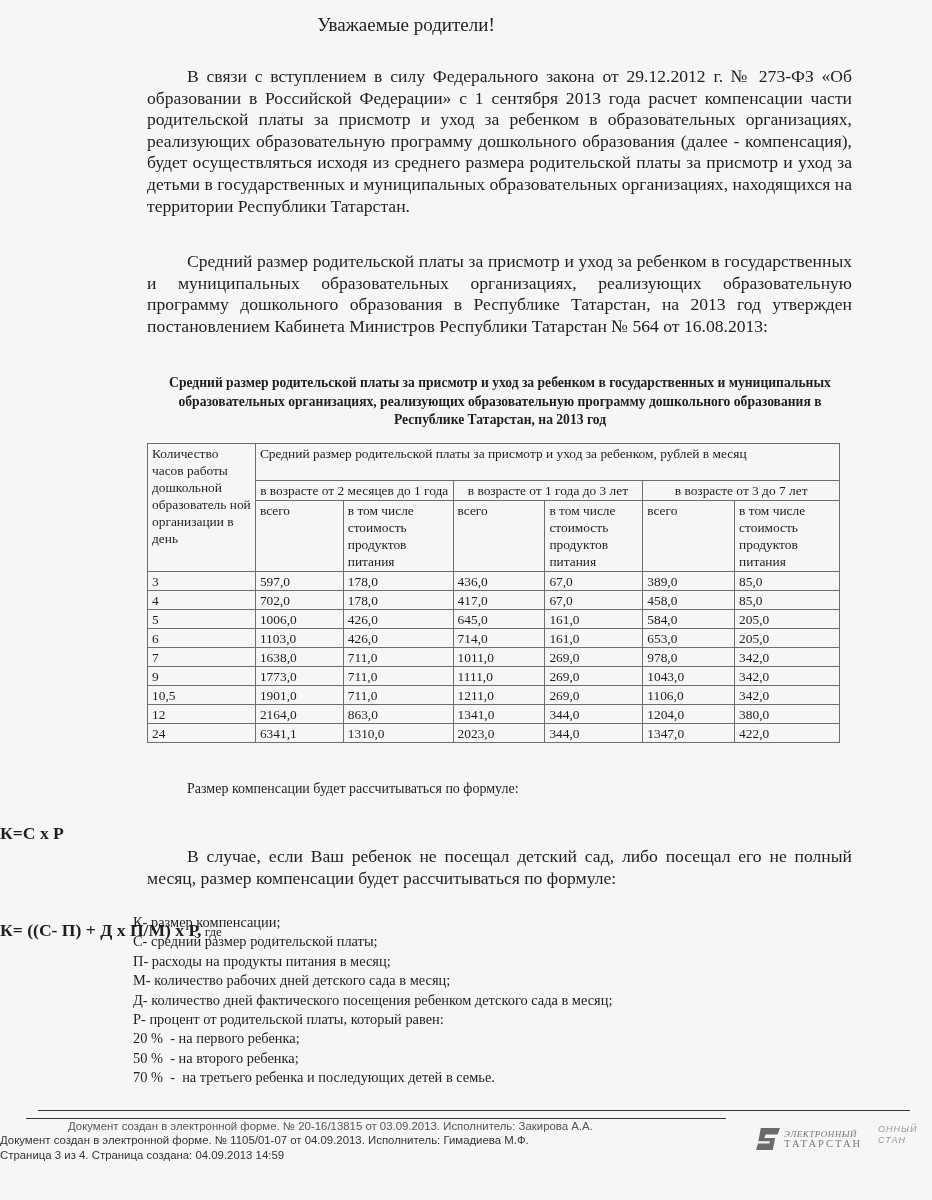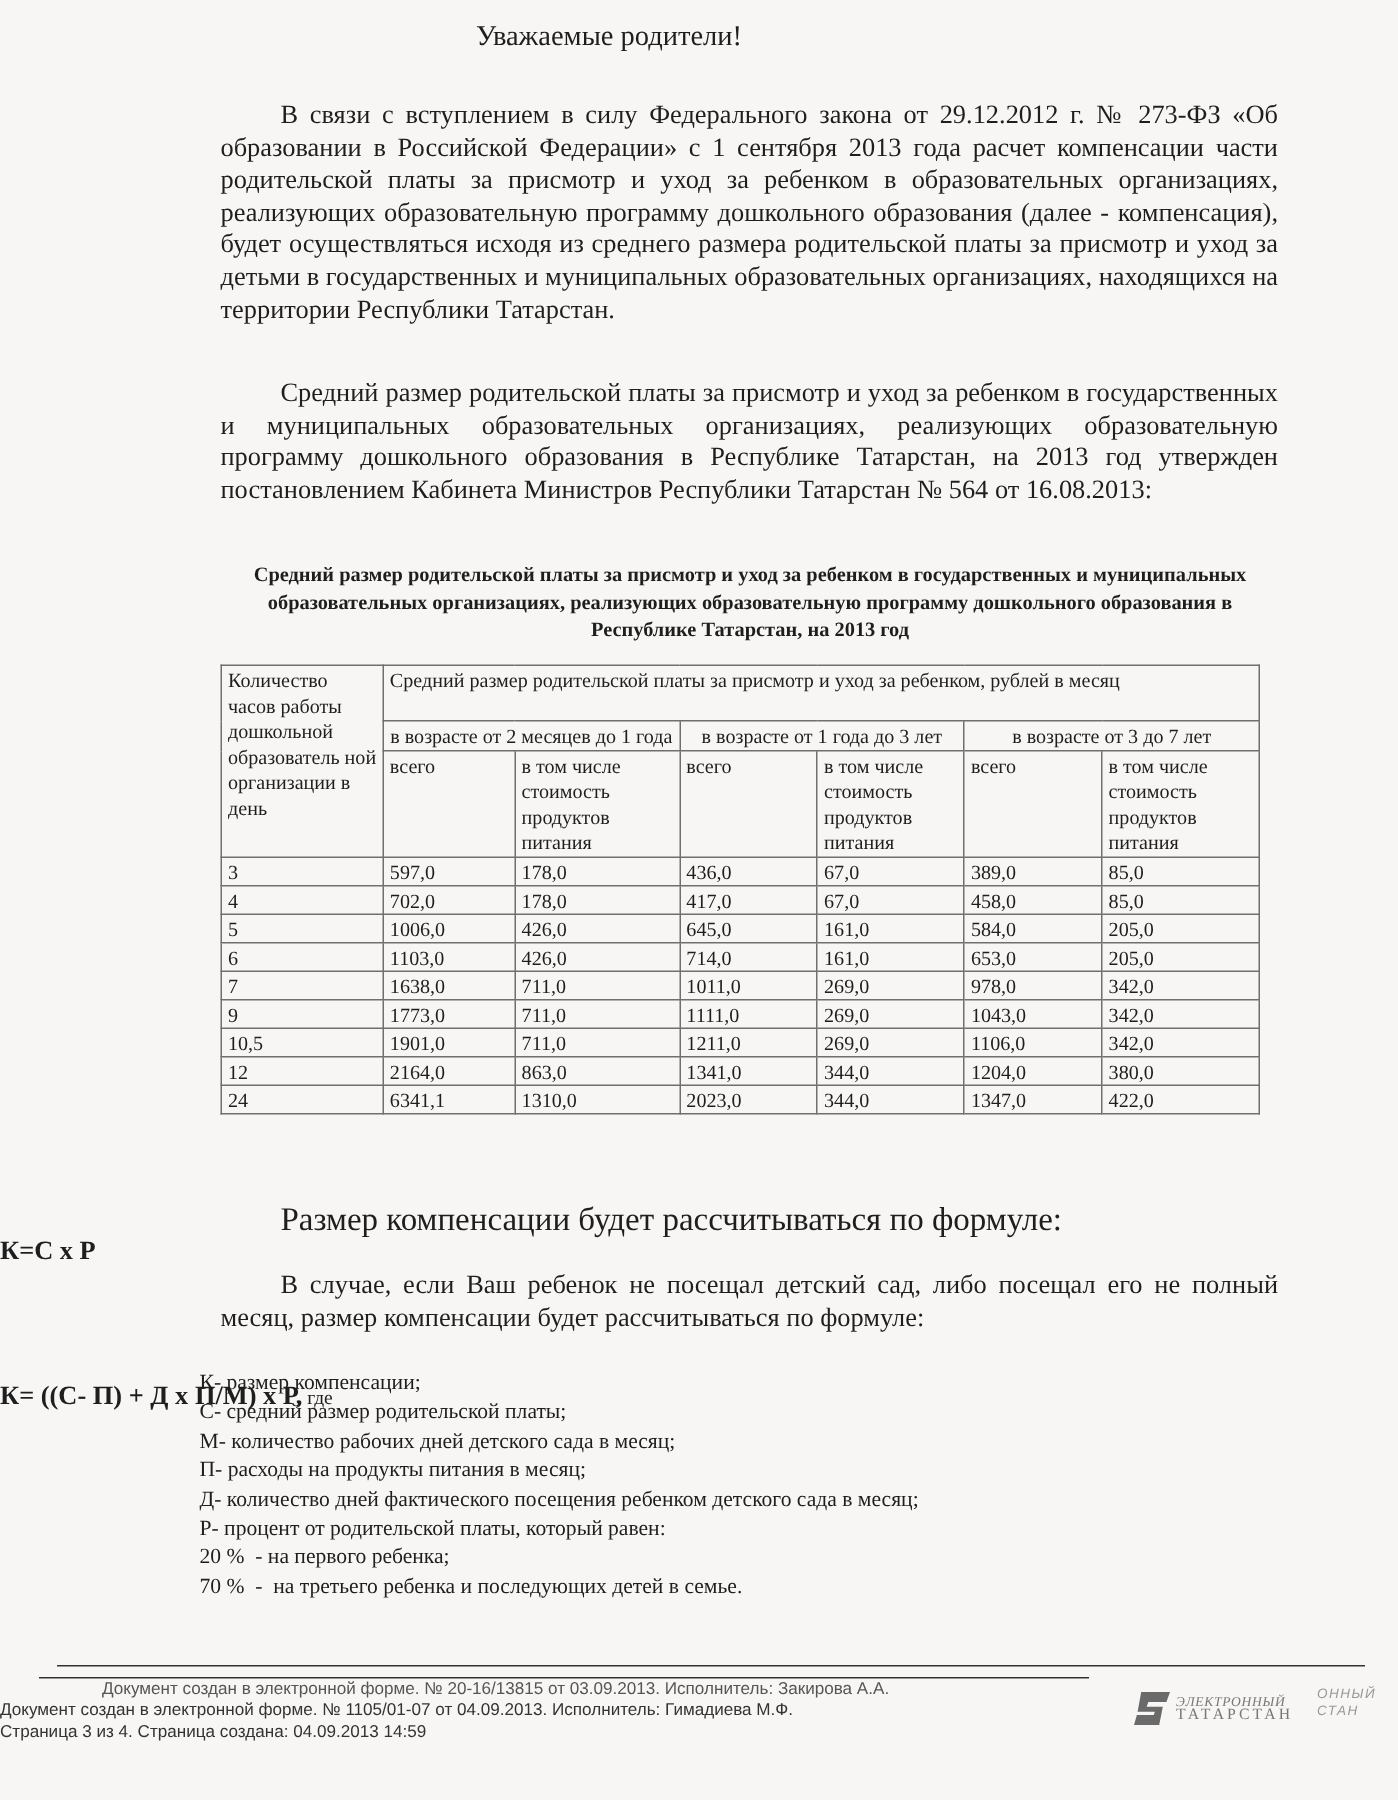--- a/index.html
+++ b/index.html
@@ -27,21 +27,21 @@
   table.fees {
     position: absolute; top: 443px; left: 147px; width: 693px;
     border-collapse: collapse; font-size: 13.4px; line-height: 17px;
   }
   table.fees td {
     border: 1px solid #6f6f6f; vertical-align: top; padding: 1px 4px;
   }
   table.fees td.center { text-align: center; }
   table.fees tr.data td { height: 17px; padding-top: 1px; padding-bottom: 0; }
   .formula-intro {
-    position: absolute; top: 800px; left: 187px; font-size: 22px;
+    position: absolute; top: 781px; left: 187px; font-size: 14px;
   }
   .formula {
     position: absolute; left: 0; width: 932px; text-align: left;
     font-size: 17.6px; font-weight: bold;
   }
   #f1 { top: 823px; }
   #f2 { top: 920px; }
   .formula .suffix { font-weight: normal; font-size: 13px; }
   .para2 {
     position: absolute; top: 846px; left: 147px; width: 705px;
@@ -204,25 +204,26 @@
   </table>
 
 <div class="formula-intro">Размер компенсации будет рассчитываться по формуле:</div>
 <div class="formula" id="f1">К=С х Р</div>
 <div class="para2">В случае, если Ваш ребенок не посещал детский сад, либо посещал его не полный месяц, размер компенсации будет рассчитываться по формуле:</div>
 <div class="formula" id="f2"><span>К= ((С- П) + Д х П/М) х Р,</span><span class="suffix"> где</span></div>
 
 <div class="legend">
   <div>К- размер компенсации;</div>
   <div>С- средний размер родительской платы;</div>
+  <div>П- расходы на продукты питания в месяц;</div>
   <div>М- количество рабочих дней детского сада в месяц;</div>
-  <div>П- расходы на продукты питания в месяц;</div>
   <div>Д- количество дней фактического посещения ребенком детского сада в месяц;</div>
   <div>Р- процент от родительской платы, который равен:</div>
   <div>20 %  - на первого ребенка;</div>
+  <div>50 %  - на второго ребенка;</div>
   <div>70 %  -  на третьего ребенка и последующих детей в семье.</div>
 </div>
 
 <div class="footer-line" id="fl1"></div>
 <div class="footer-line" id="fl2"></div>
 <div class="footer" id="ft1">Документ создан в электронной форме. № 20-16/13815 от 03.09.2013. Исполнитель: Закирова А.А.</div>
 <div class="footer" id="ft2">Документ создан в электронной форме. № 1105/01-07 от 04.09.2013. Исполнитель: Гимадиева М.Ф.</div>
 <div class="footer" id="ft3">Страница 3 из 4. Страница создана: 04.09.2013 14:59</div>
 
 <div class="logo">

